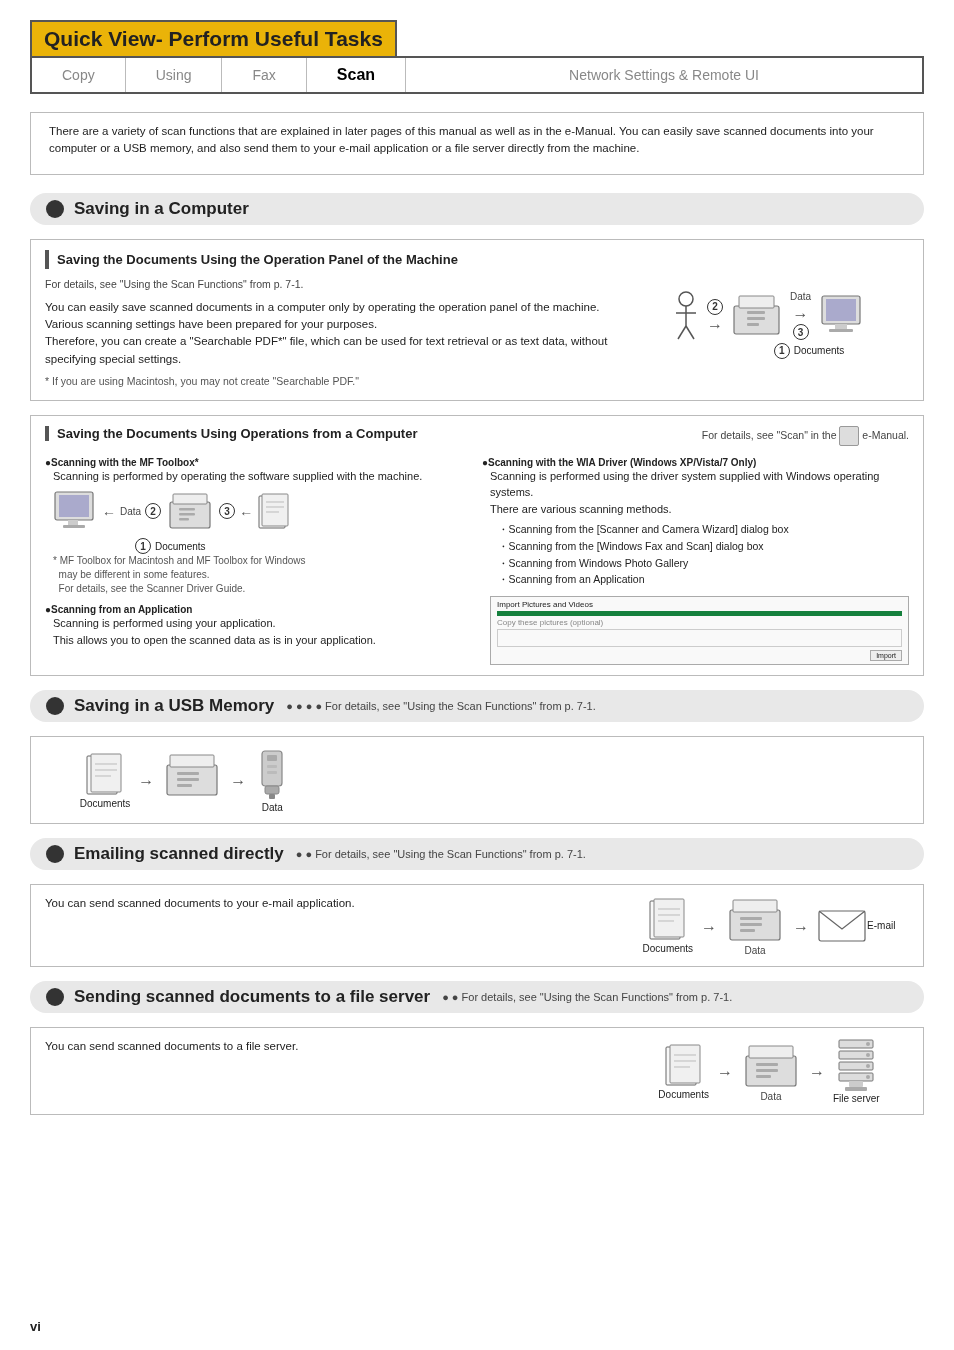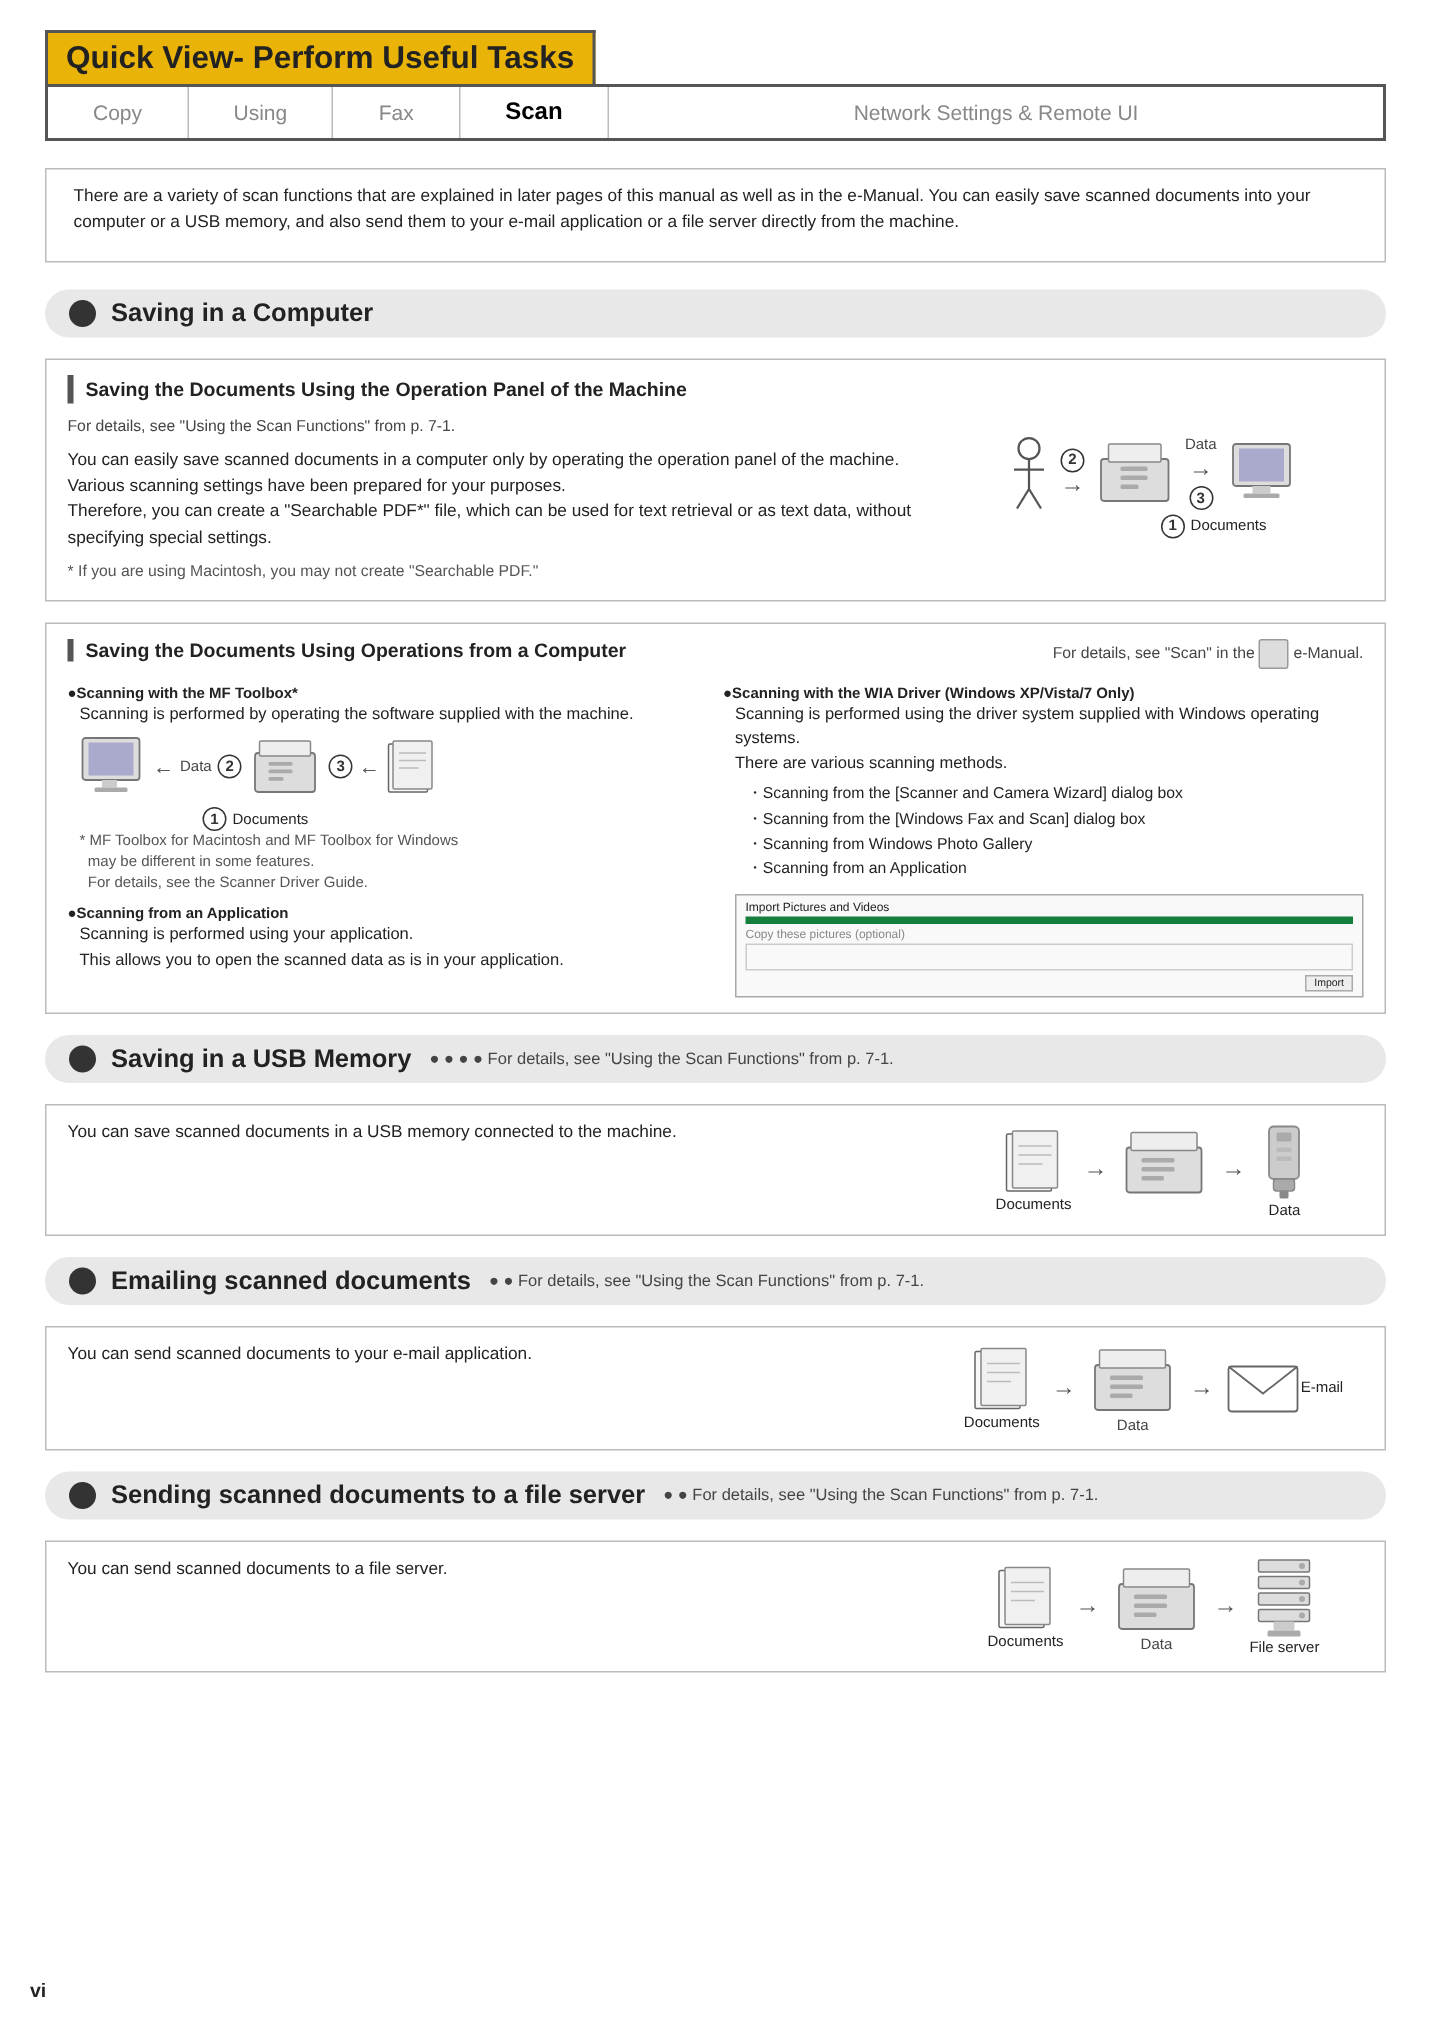--- a/index.html
+++ b/index.html
@@ -149,21 +149,21 @@
       gap: 10px;
     }
 
     .col-half {
       flex: 1;
     }
 
     .page-number {
       position: absolute;
       bottom: 16px;
-      left: 20px;
+      left: 30px;
       font-size: 13px;
       font-weight: bold;
     }
 
     .num-badge {
       width: 16px;
       height: 16px;
       border: 1.5px solid #333;
       border-radius: 50%;
       font-size: 10px;
@@ -404,23 +404,20 @@
 
 
 <div class="section-header">
   <span class="section-circle"></span>
   <span class="section-title">Saving in a USB Memory</span>
   <span class="section-note">● ● ● ● For details, see "Using the Scan Functions" from p. 7-1.</span>
 </div>
 
 <div class="content-box">
   <div class="content-row">
-    <div class="content-left">
-      <p style="font-size:11.5px;line-height:1.5;">You can save scanned documents in a USB memory connected to the machine.</p>
-    </div>
     <div class="content-right">
       <div style="display:flex;align-items:center;gap:8px;">
 
         <div style="display:flex;flex-direction:column;align-items:center;">
           <svg width="40" height="46" viewBox="0 0 40 46">
             <rect x="2" y="4" width="30" height="38" rx="1" fill="#f8f8f8" stroke="#666" stroke-width="1"></rect>
             <rect x="6" y="2" width="30" height="38" rx="1" fill="#f0f0f0" stroke="#888" stroke-width="1"></rect>
             <line x1="10" y1="12" x2="32" y2="12" stroke="#bbb" stroke-width="1"></line>
             <line x1="10" y1="18" x2="32" y2="18" stroke="#bbb" stroke-width="1"></line>
             <line x1="10" y1="24" x2="26" y2="24" stroke="#bbb" stroke-width="1"></line>
@@ -453,21 +450,21 @@
           <span style="font-size:10px;">Data</span>
         </div>
       </div>
     </div>
   </div>
 </div>
 
 
 <div class="section-header">
   <span class="section-circle"></span>
-  <span class="section-title">Emailing scanned documents</span>
+  <span class="section-title">Emailing scanned directly</span>
   <span class="section-note">● ● For details, see "Using the Scan Functions" from p. 7-1.</span>
 </div>
 
 <div class="content-box">
   <div class="content-row">
     <div class="content-left">
       <p style="font-size:11.5px;line-height:1.5;">You can send scanned documents to your e-mail application.</p>
     </div>
     <div class="content-right">
       <div style="display:flex;align-items:center;gap:8px;">

